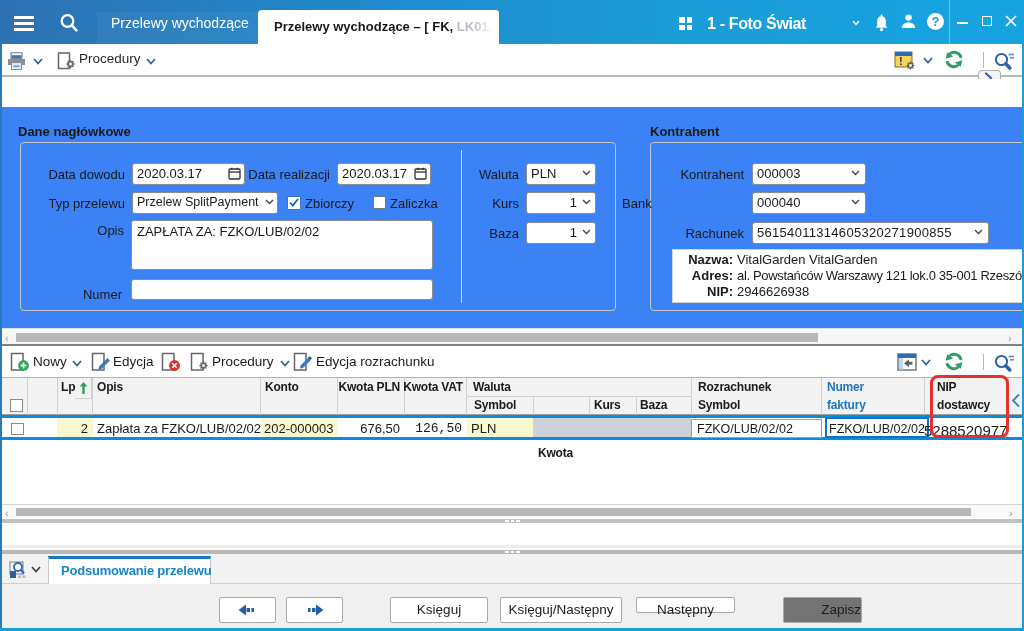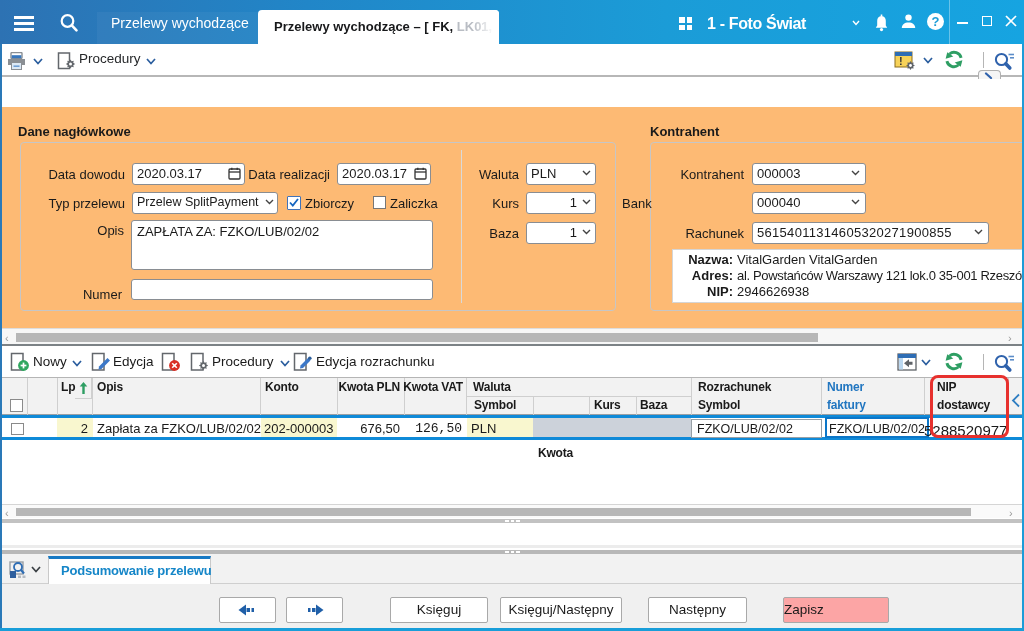--- a/index.html
+++ b/index.html
@@ -118,21 +118,21 @@
         <line x1="17" y1="8.8" x2="21" y2="8.8" stroke="#5b8cc8" stroke-width="1.6"></line>
       </svg>
 
   <div class="abs" style="left:978px;top:26px;width:23px;height:9px;background:#f5f5f5;border:1px solid #b0b0b0;border-bottom:none;border-radius:4px 4px 0 0;z-index:5;"></div>
   <svg class="abs" style="left:984px;top:28px;z-index:6;" width="12" height="7" viewBox="0 0 12 7">
         <line x1="2" y1="1.5" x2="7" y2="6" stroke="#2f62ac" stroke-width="2.2" stroke-linecap="round"></line>
       </svg>
 </div>
 
 
-<div class="abs" id="formpanel" style="left:2px;top:107px;width:1020px;height:221px;background:#fdba74;overflow:hidden;">
+<div class="abs" id="formpanel" style="left:2px;top:107px;width:1020px;height:221px;background:#3b82f6;overflow:hidden;">
 
   <div class="abs bold" style="left:16px;top:17px;">Dane nagłówkowe</div>
   <div class="abs" style="left:18px;top:35px;width:596px;height:169px;border:1px solid #c6c6c6;border-radius:4px;"></div>
   <div class="abs" style="left:459px;top:43px;width:1px;height:153px;background:#d9d9d9;"></div>
 
   <div class="abs bold" style="left:648px;top:17px;">Kontrahent</div>
   <div class="abs" style="left:648px;top:35px;width:400px;height:169px;border:1px solid #c6c6c6;border-radius:4px;"></div>
 
   <div class="lbl" style="left:0;top:60px;width:123px;text-align:right;">Data dowodu</div>
   <div class="inp" style="left:130px;top:56px;width:113px;height:22px;padding:2px 4px;">2020.03.17</div>
@@ -399,17 +399,17 @@
         <rect x="13.5" y="4" width="2.5" height="4" fill="#1f5fa8"></rect>
       </svg>
   <div class="abs" style="left:286px;top:13px;width:57px;height:26px;background:#fff;border:1px solid #a9a9a9;border-radius:2px;"></div>
   <svg class="abs" style="left:305px;top:20px;" width="19" height="12" viewBox="0 0 19 12">
         <path d="M18.5 6 L11 0.5 L11 11.5 Z" fill="#1f5fa8"></path>
         <rect x="7" y="4" width="3.5" height="4" fill="#1f5fa8"></rect>
         <rect x="3" y="4" width="2.5" height="4" fill="#1f5fa8"></rect>
       </svg>
   <div class="abs" style="left:390px;top:13px;width:98px;height:26px;background:#fff;border:1px solid #a9a9a9;border-radius:2px;text-align:center;line-height:24px;font-size:13.5px;">Księguj</div>
   <div class="abs" style="left:500px;top:13px;width:122px;height:26px;background:#fff;border:1px solid #a9a9a9;border-radius:2px;text-align:center;line-height:24px;font-size:13.5px;">Księguj/Następny</div>
-  <div class="abs" style="left:636px;top:13px;width:99px;height:26px;background:#fff;border:1px solid #a9a9a9;border-radius:2px;text-align:center;line-height:24px;font-size:13.5px;margin-left:12px;">Następny</div>
-  <div class="abs" style="left:783px;top:13px;width:106px;height:26px;background:#fca5a5;border:1px solid #a9a9a9;border-radius:2px;text-align:left;line-height:24px;font-size:13.5px;">Zapisz</div>
+  <div class="abs" style="left:636px;top:13px;width:99px;height:16px;background:#fff;border:1px solid #a9a9a9;border-radius:2px;text-align:center;line-height:24px;font-size:13.5px;">Następny</div>
+  <div class="abs" style="left:783px;top:13px;width:79px;height:26px;background:#737373;border:1px solid #a9a9a9;border-radius:2px;text-align:right;line-height:24px;font-size:13.5px;">Zapisz</div>
 </div>
 
 </div>
 
 </body></html>

